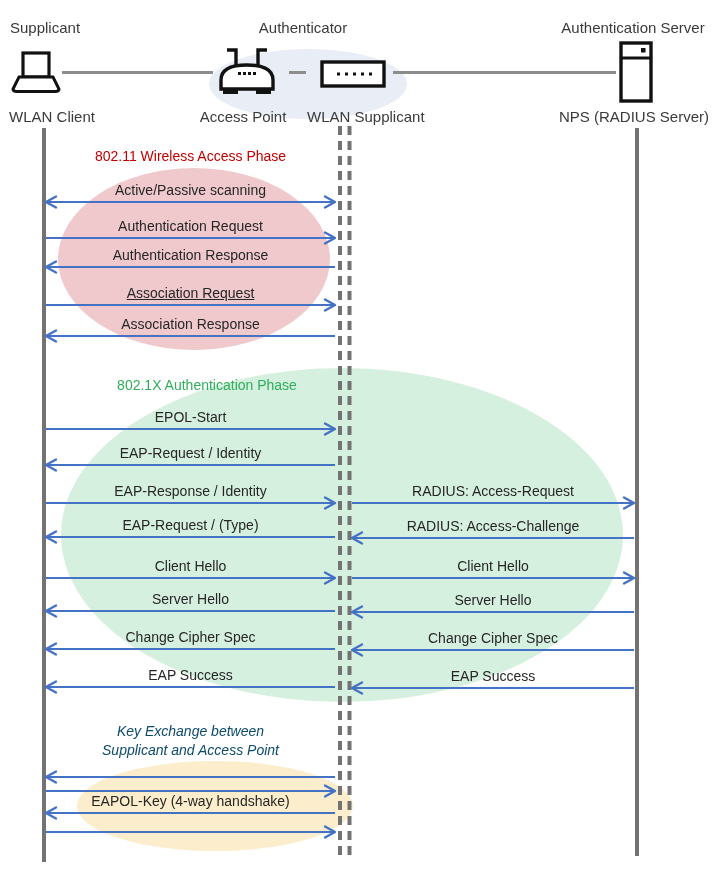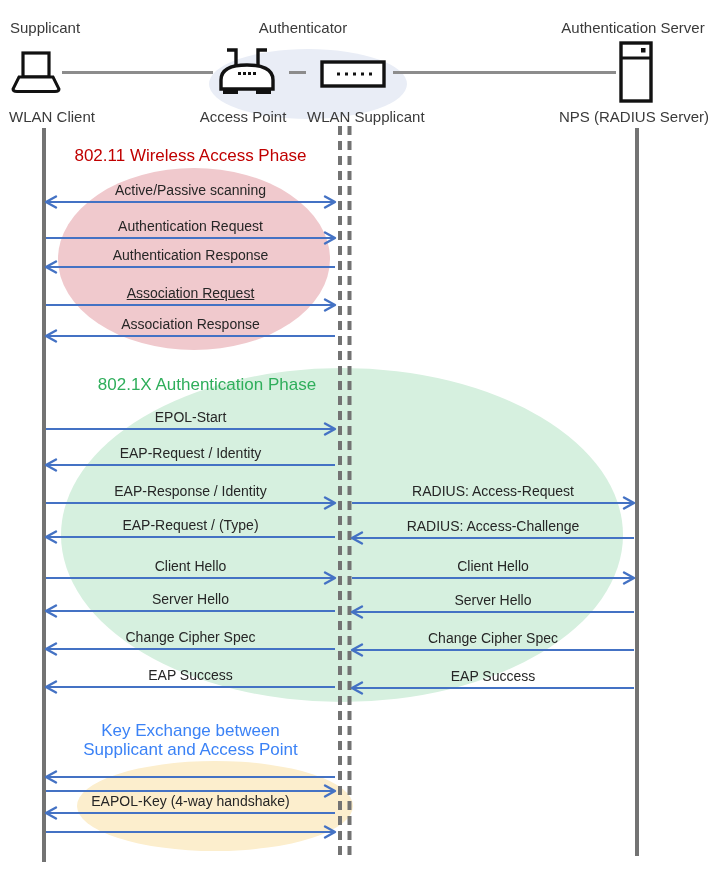--- a/index.html
+++ b/index.html
@@ -8,26 +8,26 @@
     font-family:"Liberation Sans",sans-serif;
   }
   .stage *{box-sizing:border-box;}
   svg.bg{position:absolute;left:0;top:0;}
   .role-label,.device-label{
     position:absolute;font-size:15px;color:#3a3a3a;height:18px;line-height:18px;
     text-align:center;white-space:nowrap;
   }
   .icon{position:absolute;}
   .phase-title{
-    position:absolute;font-size:17px;height:18px;line-height:18px;
+    position:absolute;font-size:14px;height:18px;line-height:18px;
     text-align:center;white-space:nowrap;
   }
   .phase1-title{color:#C00000;}
   .phase2-title{color:#2FAE5B;}
-  .phase3-title{color:#3b82f6;}
+  .phase3-title{color:#0c4a6e;font-style:italic;}
   .msg-label{
     position:absolute;font-size:14px;color:#262626;height:17px;line-height:17px;
     text-align:center;white-space:nowrap;
   }
   .msg-arrow{position:absolute;overflow:visible;}
 </style>
 </head>
 <body>
 
 <div class="stage">

